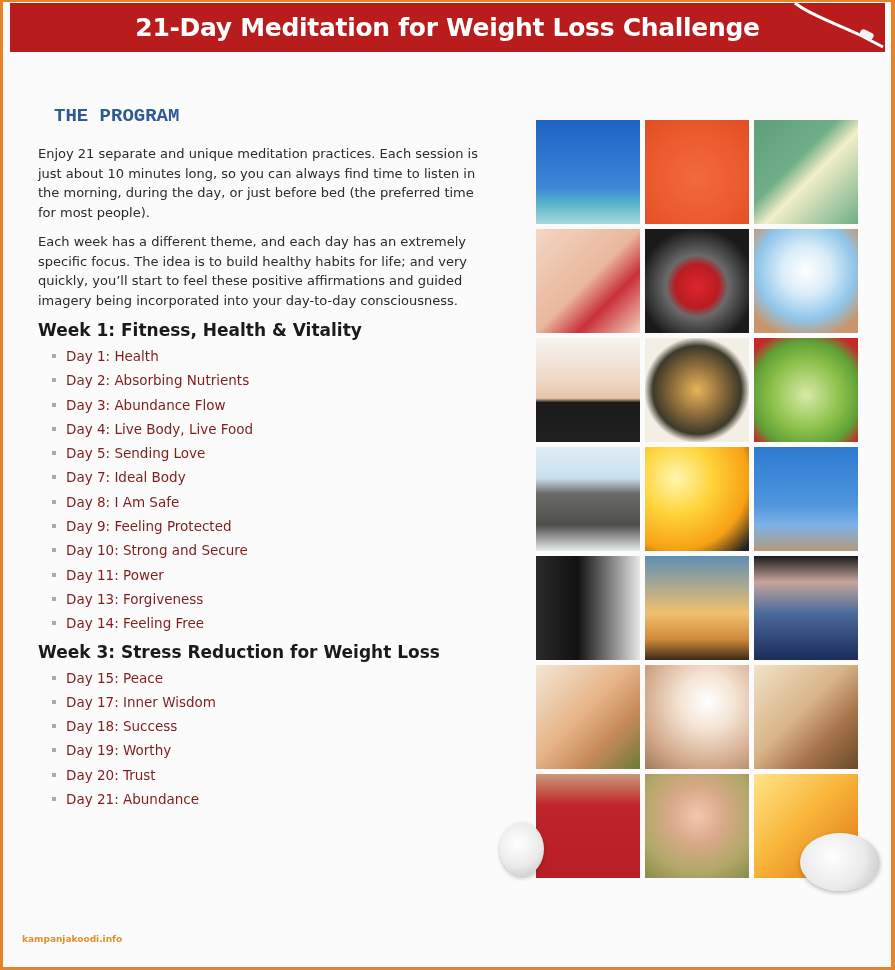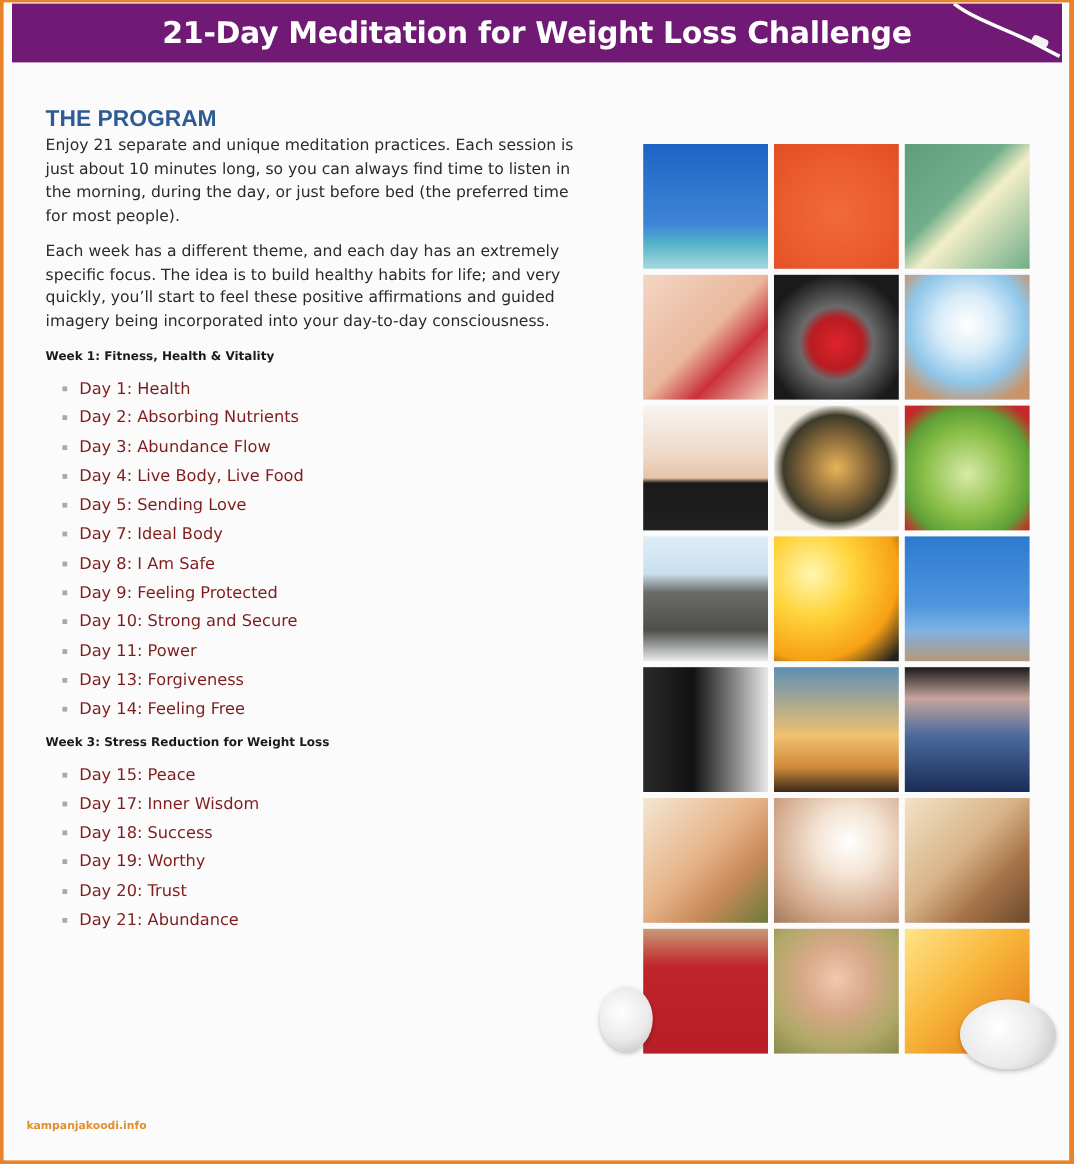--- a/index.html
+++ b/index.html
@@ -1,24 +1,24 @@
 <!DOCTYPE html>
 <html><head>
 <meta charset="utf-8">
 <style>
   html,body{margin:0;padding:0;}
   body{width:895px;height:970px;background:#e8832a;position:relative;overflow:hidden;font-family:"DejaVu Sans","Liberation Sans",sans-serif;}
   .page{position:absolute;left:3px;top:2px;width:888px;height:965px;background:#fbfbfb;}
-  .header{position:absolute;left:10px;top:3px;width:875px;height:49px;background:#701a75;color:#fff;text-align:center;}
+  .header{position:absolute;left:10px;top:3px;width:875px;height:49px;background:#b91c1c;color:#fff;text-align:center;}
   .header h1{margin:0;font-family:"DejaVu Sans",sans-serif;font-weight:bold;font-size:25px;line-height:49px;letter-spacing:-0.3px;}
   .cord{position:absolute;right:0;top:0;width:120px;height:52px;}
   .content{position:absolute;left:38px;top:88px;width:450px;color:#2a2a2a;}
-  .title{font-family:Liberation Sans, sans-serif;font-weight:bold;font-size:19px;color:#2e5b94;margin:0;line-height:24px;}
+  .title{font-family:Liberation Mono, monospace;font-weight:bold;font-size:19px;color:#2e5b94;margin:16px;line-height:24px;}
   p{margin:0 0 10px 0;font-size:13px;line-height:19.5px;}
-  .week{font-weight:bold;font-size:10px;color:#1a1a1a;margin:6px 0 4px 0;line-height:20px;}
+  .week{font-weight:bold;font-size:17px;color:#1a1a1a;margin:6px 0 4px 0;line-height:20px;}
   ul{list-style:none;margin:0;padding:0 0 0 14px;}
   li{font-size:13.5px;line-height:24.3px;color:#7f1d1d;position:relative;padding-left:14px;}
   li::before{content:"";position:absolute;left:0;top:10px;width:4px;height:4px;background:#aaa;}
   .credit{position:absolute;left:22px;top:934px;font-size:9px;font-weight:bold;color:#e0902e;}
   .grid{position:absolute;left:536px;top:120px;display:grid;grid-template-columns:104px 104px 104px;grid-auto-rows:104px;column-gap:5px;row-gap:5px;}
   .tile{width:104px;height:104px;position:relative;overflow:hidden;}
   .earbud{position:absolute;background:radial-gradient(circle at 40% 40%,#fff 0,#eaeaea 55%,#bdbdbd 100%);border-radius:50%;box-shadow:0 2px 4px rgba(0,0,0,.25);}
 </style>
 </head>
 <body>

